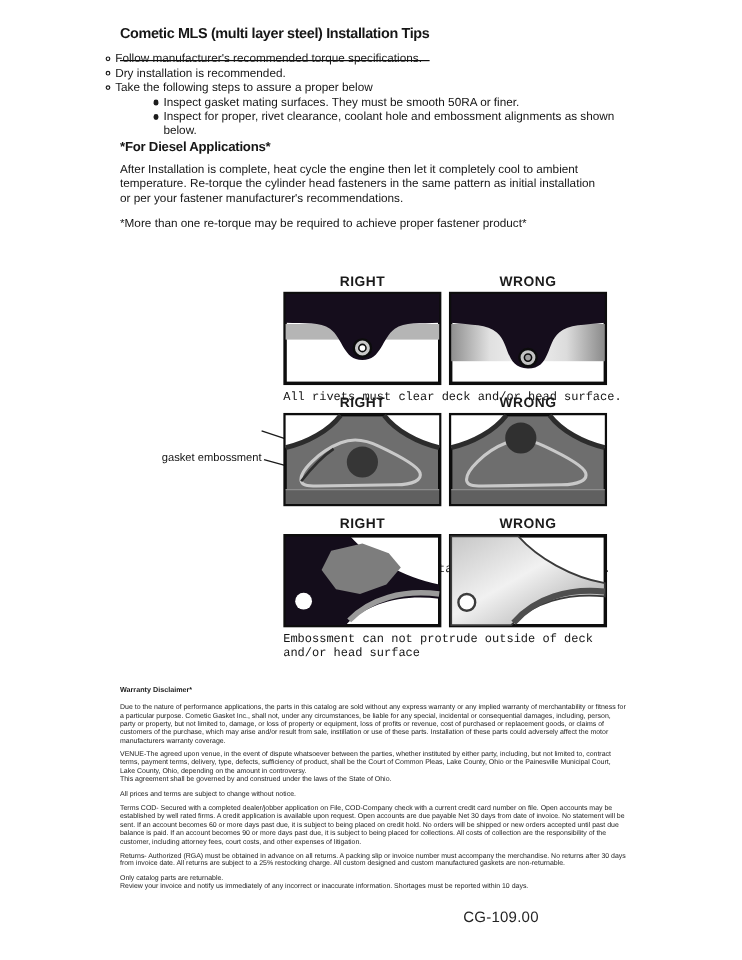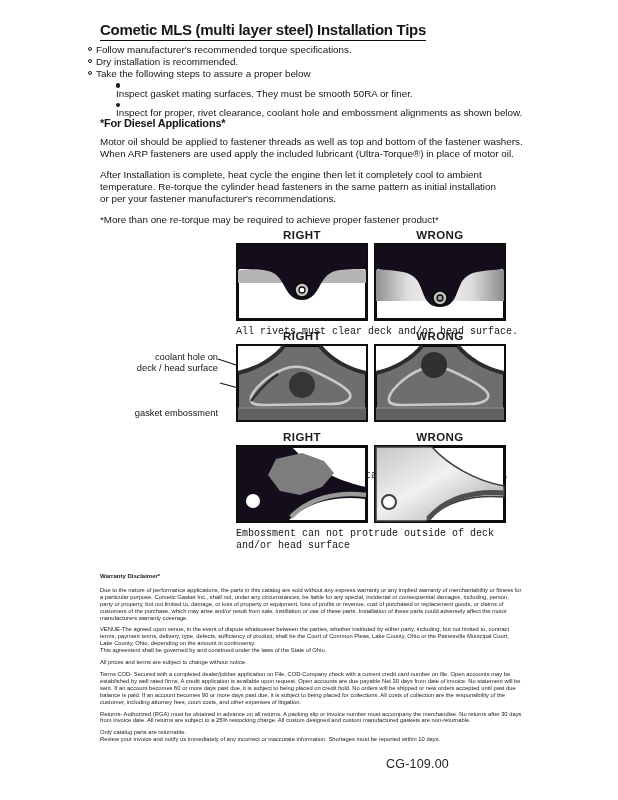--- a/index.html
+++ b/index.html
@@ -1,27 +1,27 @@
 <!DOCTYPE html>
 <html><head>
 <meta charset="utf-8">
 <style>
   * { margin:0; padding:0; box-sizing:border-box; }
   html,body { background:#ffffff; }
   body { font-family:"Liberation Sans", sans-serif; color:#161616; }
   .page { position:relative; width:618px; height:800px; background:#ffffff; overflow:hidden; }
 
-  .title { position:absolute; left:100px; top:21px; font-size:15px; font-weight:bold;
-           letter-spacing:-0.3px; border-bottom:1.6px solid #0d0d0d; padding-bottom:2px; }
+  .title { position:absolute; left:100px; top:21px; font-size:12px; font-weight:bold;
+           letter-spacing:-0.3px; border-bottom:1.6px solid #0d0d0d; padding-bottom:15px; }
 
   .tips { position:absolute; left:88px; top:44px; width:450px; font-size:9.8px; line-height:12px; }
   .b-row { display:flex; align-items:flex-start; }
   .b-row .marker-o { flex:0 0 auto; width:4px; height:4px; border:1.1px solid #1c1c1c;
                      border-radius:50%; margin:3.2px 4px 0 0; }
-  .sub { margin-left:28px;flex-direction:column; }
+  .sub { margin-left:40px; }
   .b-row .marker-f { flex:0 0 auto; width:4.2px; height:4.2px; background:#1c1c1c;
                      border-radius:50%; margin:3.4px 4px 0 0; }
 
   .diesel { position:absolute; left:100px; top:117px; width:440px; font-size:9.8px; line-height:12px; }
   .diesel h2 { font-size:11px; font-weight:bold; margin-bottom:7px; letter-spacing:-0.2px; }
   .diesel p { margin-bottom:9px; }
   .prewrap { white-space:pre-line; }
 
   .figure { position:absolute; left:236px; width:276px; }
   .fig-labels { display:flex; gap:6px; margin-bottom:2px;align-items:flex-end; }
@@ -72,22 +72,20 @@
       <span>Inspect gasket mating surfaces.  They must be smooth 50RA or finer.</span>
     </div>
     <div class="b-row sub">
       <span class="marker-f"></span>
       <span>Inspect for proper, rivet clearance, coolant hole and embossment alignments as shown below.</span>
     </div>
   </div>
 
   <div class="diesel">
     <h2>*For Diesel Applications*</h2>
-    <p class="prewrap">Motor oil should be applied to fastener threads as well as top and bottom of the fastener washers.
-When ARP fasteners are used apply the included lubricant (Ultra-Torque®) in place of motor oil.</p>
     <p class="prewrap">After Installation is complete, heat cycle the engine then let it completely cool to ambient
 temperature. Re-torque the cylinder head fasteners in the same pattern as initial installation
 or per your fastener manufacturer's recommendations.</p>
     <p class="prewrap">*More than one re-torque may be required to achieve proper fastener product*</p>
   </div>
 
   <div class="figure" style="top:229px;">
     <div class="fig-labels">
       <div class="lab">RIGHT</div>
       <div class="lab">WRONG</div>
@@ -114,22 +112,20 @@
         <rect x="2" y="27" width="128" height="31" fill="url(#g1)"></rect>
         <path d="M2,2 H130 V26 C113,28 100,27 92,34 C81,43 85,64 66,64 C47,64 51,43 40,34 C32,27 19,28 2,26 Z" fill="#150d1c"></path>
         <circle cx="66" cy="55" r="7.2" fill="#c3c3c3" stroke="#0c0c0c" stroke-width="2"></circle>
         <circle cx="66" cy="55" r="3" fill="#9f9f9f" stroke="#0c0c0c" stroke-width="1.3"></circle>
       </svg>
     </div>
   </div>
   <div class="caption" style="left:236px; top:326px;">All rivets must clear deck and/or head surface.</div>
 
   <div class="annot prewrap">
-    <div>coolant hole on
-deck / head surface</div>
     <div class="a2">gasket embossment</div>
   </div>
   <svg class="leader-overlay" viewBox="0 0 110 60">
     <line x1="4" y1="9" x2="88" y2="37" stroke="#1a1a1a" stroke-width="1.1"></line>
     <line x1="6" y1="33" x2="46" y2="44" stroke="#1a1a1a" stroke-width="1.1"></line>
   </svg>
   <div class="figure" style="top:330px;">
     <div class="fig-labels">
       <div class="lab">RIGHT</div>
       <div class="lab">WRONG</div>

